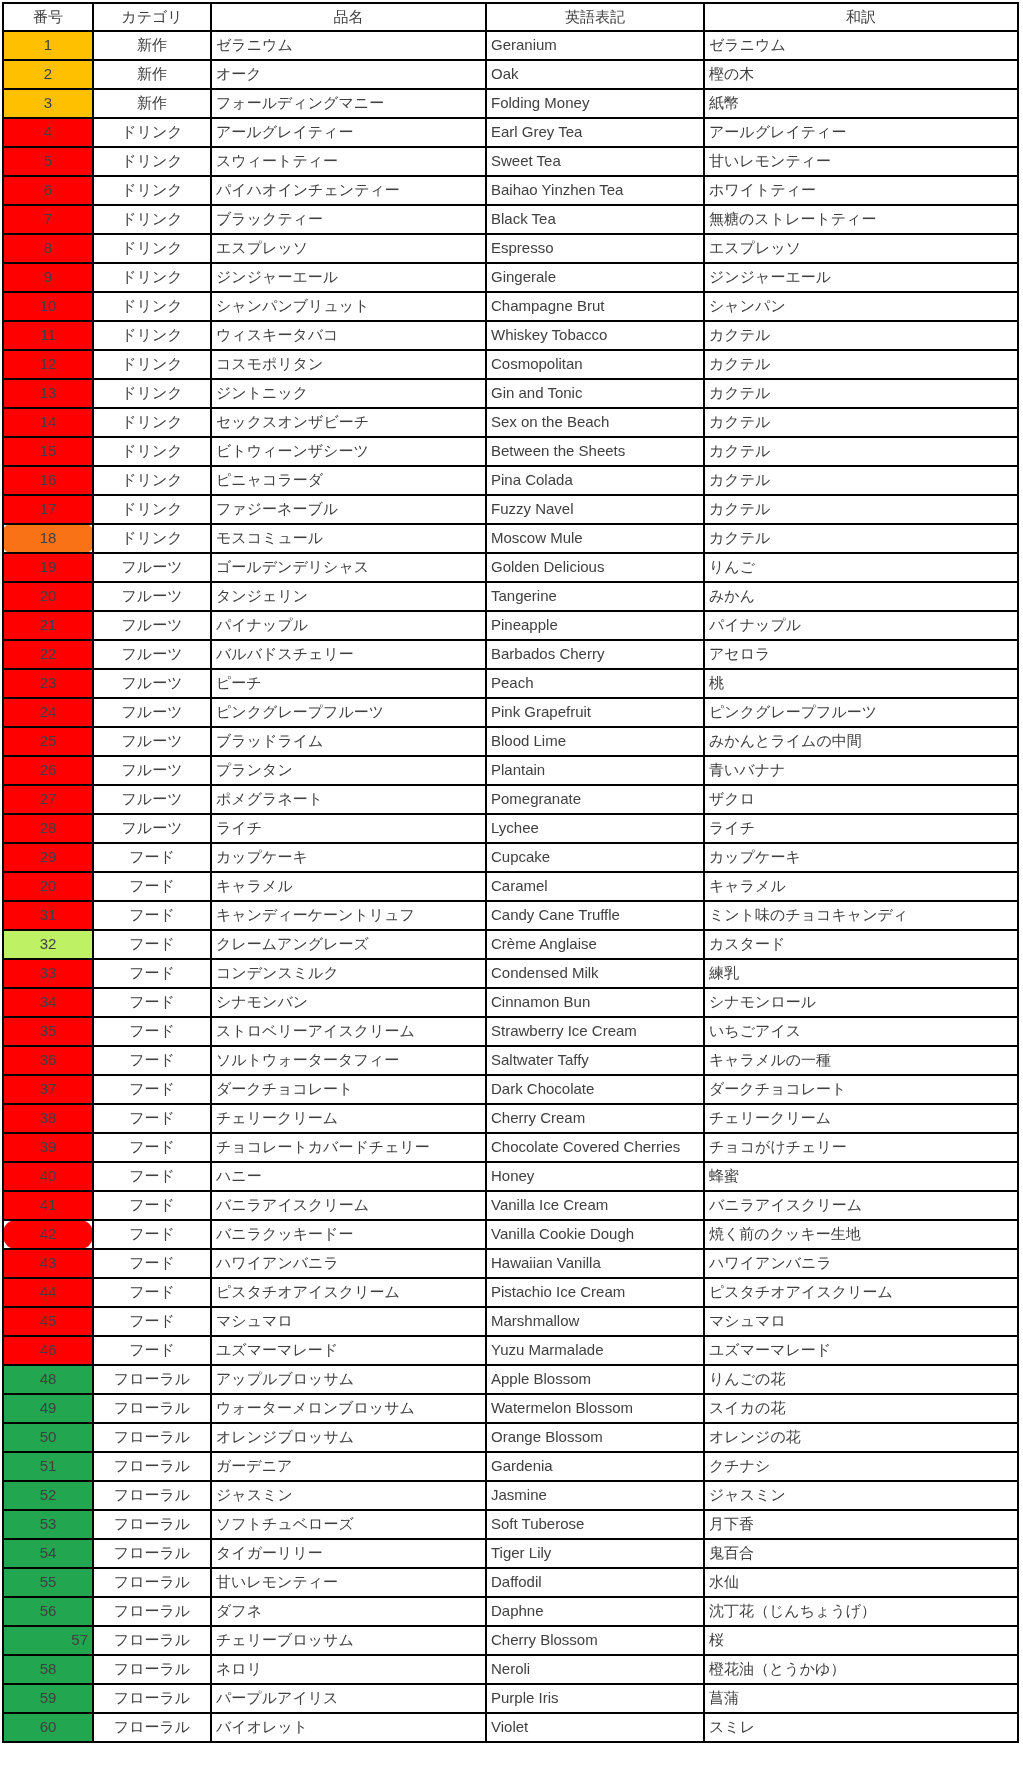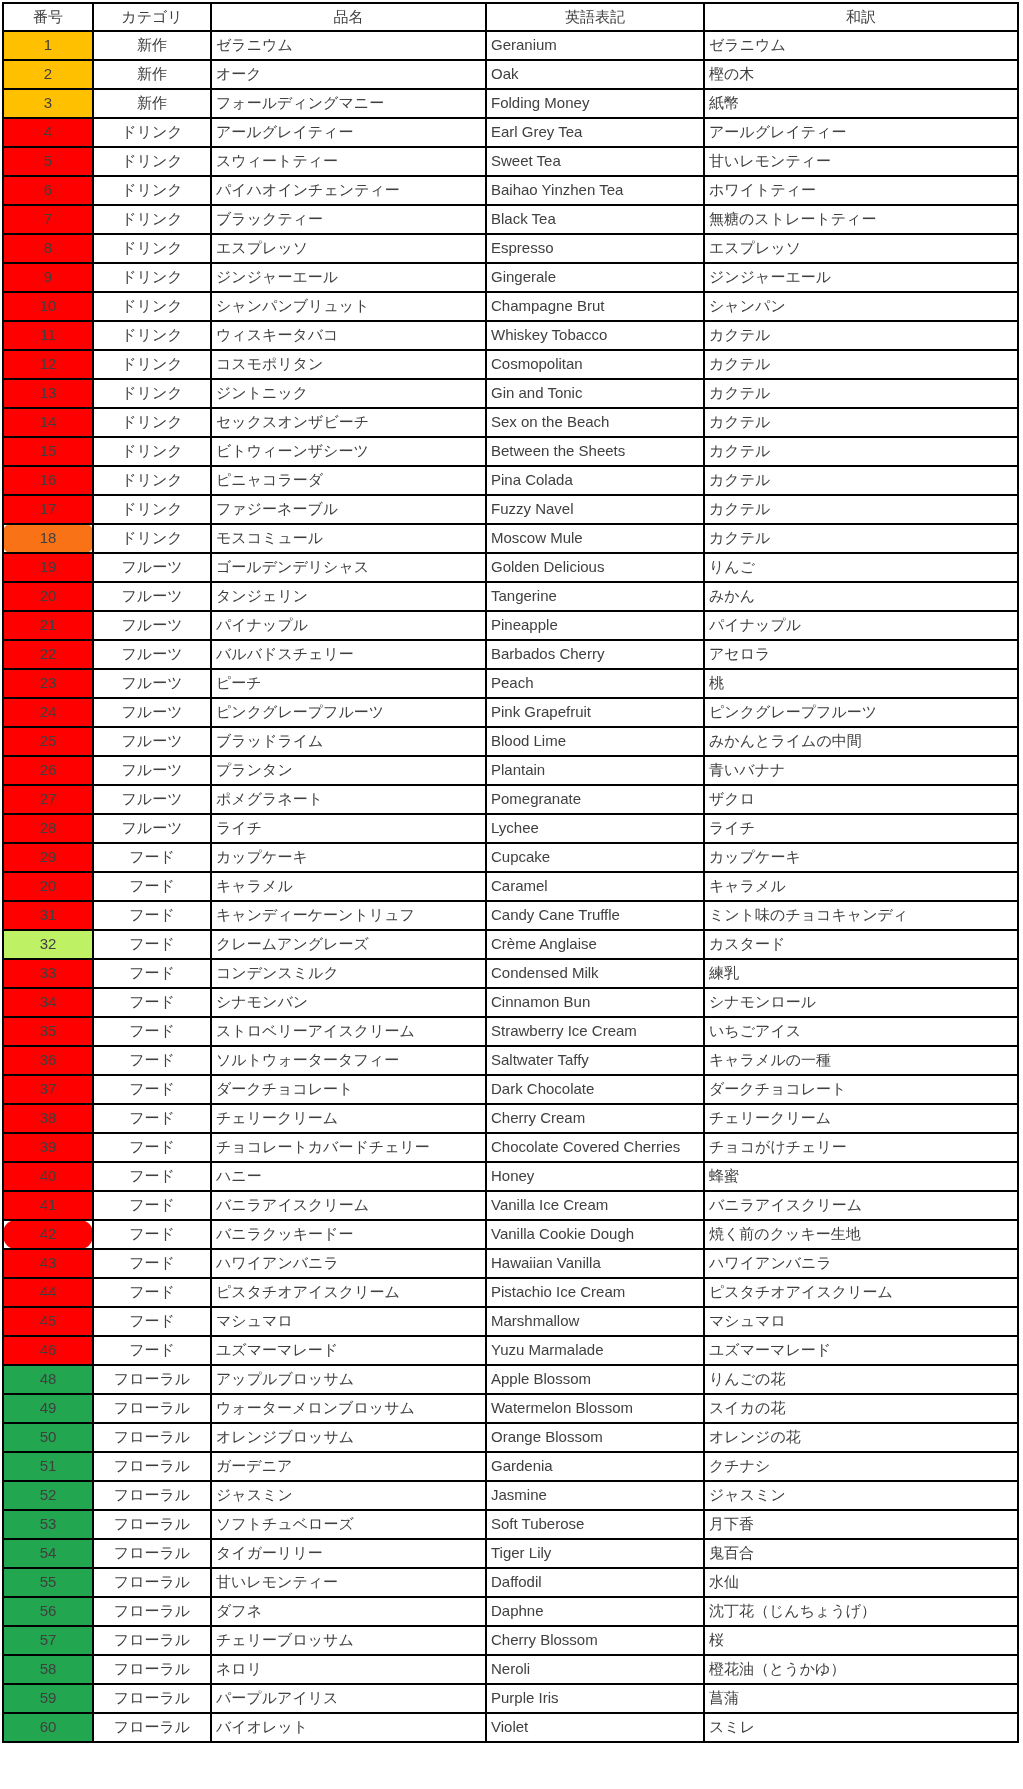--- a/index.html
+++ b/index.html
@@ -446,21 +446,21 @@
           <td class="jp">水仙</td>
         </tr>
         <tr>
           <td class="no" style="background-color: rgb(34, 166, 79);">56</td>
           <td class="cat">フローラル</td>
           <td class="name">ダフネ</td>
           <td class="eng">Daphne</td>
           <td class="jp">沈丁花（じんちょうげ）</td>
         </tr>
         <tr>
-          <td class="no" style="background-color: rgb(34, 166, 79);">57</td>
+          <td class="no" style="background-color: rgb(34, 166, 79); text-align: right;">57</td>
           <td class="cat">フローラル</td>
           <td class="name">チェリーブロッサム</td>
           <td class="eng">Cherry Blossom</td>
           <td class="jp">桜</td>
         </tr>
         <tr>
           <td class="no" style="background-color: rgb(34, 166, 79);">58</td>
           <td class="cat">フローラル</td>
           <td class="name">ネロリ</td>
           <td class="eng">Neroli</td>

